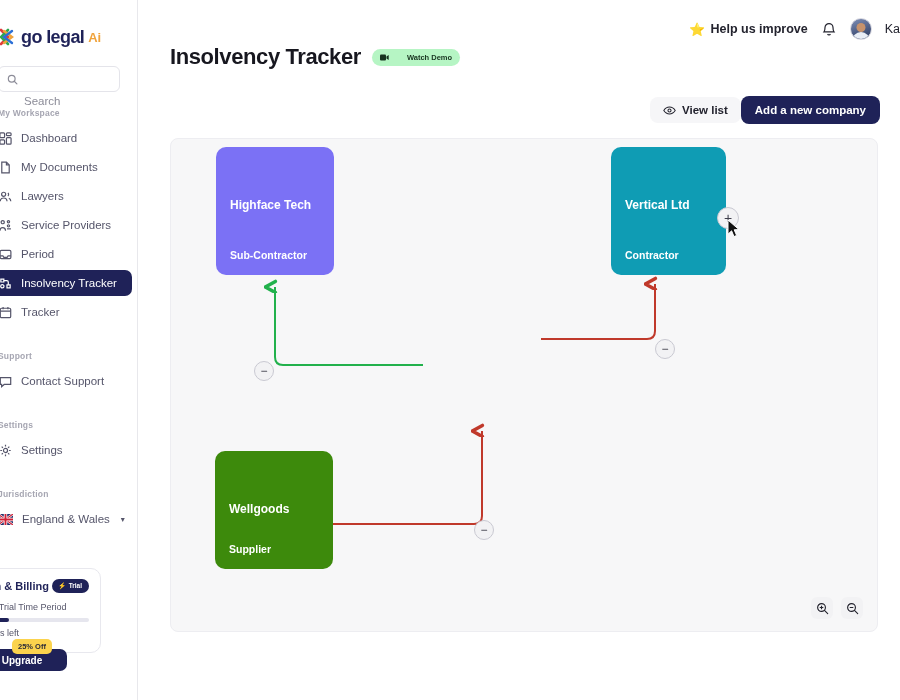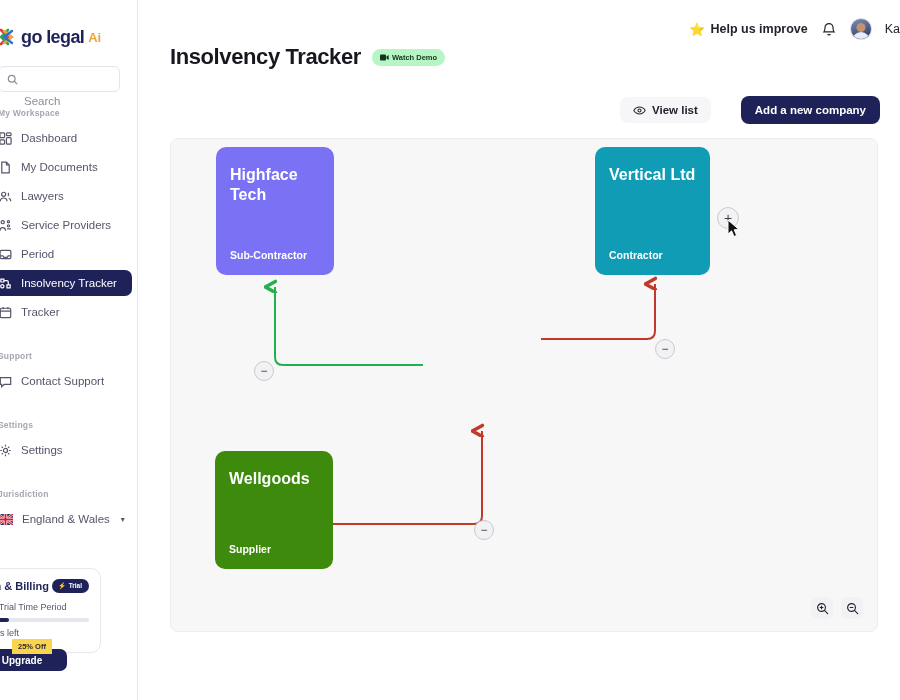--- a/index.html
+++ b/index.html
@@ -87,21 +87,21 @@
     border-radius: 9px; padding: 3px 7px; white-space: nowrap;
   }
   .plan-sub { font-size: 9px; color: #55556a; margin-top: 9px; }
   .bar { height: 4px; border-radius: 3px; background: #e6e6ee; margin-top: 6px; overflow: hidden; }
   .bar > i { display: block; height: 100%; background: #1f2258; border-radius: 3px; }
   .plan-days { font-size: 9px; color: #55556a; margin-top: 6px; }
 
   .off-badge {
     position: absolute; left: 45px; top: 70px;
     background: #fbd34d; color: #2b2b38;
-    font-size: 7.5px; font-weight: 700; border-radius: 0; padding: 3px 6px;
+    font-size: 7.5px; font-weight: 700; border-radius: 5px; padding: 3px 6px;
     z-index: 3;
   }
   .upgrade-btn {
     position: absolute; left: 10px; top: 80px;
     width: 90px; height: 22px;
     background: #1f2258; color: #fff; border-radius: 7px;
     font-size: 10px; font-weight: 700;
     display: flex; align-items: center; justify-content: center;
     z-index: 2;
   }
@@ -138,26 +138,26 @@
 
   .page-title-row {
     position: absolute; left: 32px; top: 44px;
     display: flex; align-items: center; gap: 11px;
   }
   .page-title { font-size: 22px; font-weight: 700; color: #17171f; letter-spacing: -0.4px; }
   .demo-badge {
     background: #b6f5c4; color: #17331f;
     border-radius: 11px; padding: 4px 8px;
     font-size: 7.5px; font-weight: 700;
-    display: flex; align-items: center; gap: 3px; text-align: center;
+    display: flex; align-items: center; gap: 18px; text-align: center;
   }
 
   .action-row {
     position: absolute; right: 20px; top: 96px;
-    display: flex; align-items: center; gap: 30px;
+    display: flex; align-items: center; gap: 0;
   }
   .viewlist-btn {
     background: #f6f6f8; border-radius: 8px; height: 26px;
     display: flex; align-items: center; gap: 6px; padding: 0 13px;
     font-size: 11.5px; font-weight: 700; color: #23232e;
   }
   .add-btn {
     background: #1f2258; color: #fff; border-radius: 8px; height: 28px;
     display: flex; align-items: center; padding: 0 14px;
     font-size: 11.5px; font-weight: 700;
@@ -169,21 +169,21 @@
     width: 708px; height: 494px;
     background: #f7f7f8; border: 1px solid #ededf1; border-radius: 8px;
     overflow: hidden;
   }
   .node {
     position: absolute; border-radius: 10px;
     padding: 18px 14px 14px 14px;
     display: flex; flex-direction: column; justify-content: space-between;
     color: #ffffff;
   }
-  .node .nm { font-size: 16px; font-weight: 700; line-height: 1.25; }
+  .node .nm { font-size: 12px; font-weight: 700; line-height: 1.25; margin-top: 33px; }
   .node .rl { font-size: 10.5px; font-weight: 700; }
 
   .edge-btn {
     position: absolute; width: 20px; height: 20px; border-radius: 50%;
     background: #f2f2f4; border: 1px solid #c9c9d2;
     display: flex; align-items: center; justify-content: center;
     color: #3d3d4a; font-size: 12px; line-height: 1;
     z-index: 5;
   }
   .add-node-btn {
@@ -439,21 +439,21 @@
         <path d="M370 200 L476 200 Q484 200 484 192 L484 145" fill="none" stroke="#c0392b" stroke-width="2" marker-end="url(#arrRed)"></path>
 
         <path d="M162 385 L303 385 Q311 385 311 377 L311 292" fill="none" stroke="#c0392b" stroke-width="2" marker-end="url(#arrRed)"></path>
       </svg>
 
       <div class="node" style="left:45px; top:8px; width:118px; height:128px; background:#7b71f5;">
         <span class="nm">Highface Tech</span>
         <span class="rl">Sub-Contractor</span>
       </div>
 
-      <div class="node" style="left:424px; top:8px; width:115px; height:128px; background:#0f9cb4;">
+      <div class="node" style="left:440px; top:8px; width:115px; height:128px; background:#0f9cb4;">
         <span class="nm">Vertical Ltd</span>
         <span class="rl">Contractor</span>
       </div>
 
 
       <div class="node" style="left:44px; top:312px; width:118px; height:118px; background:#3d8a0c;">
         <span class="nm">Wellgoods</span>
         <span class="rl">Supplier</span>
       </div>
 

